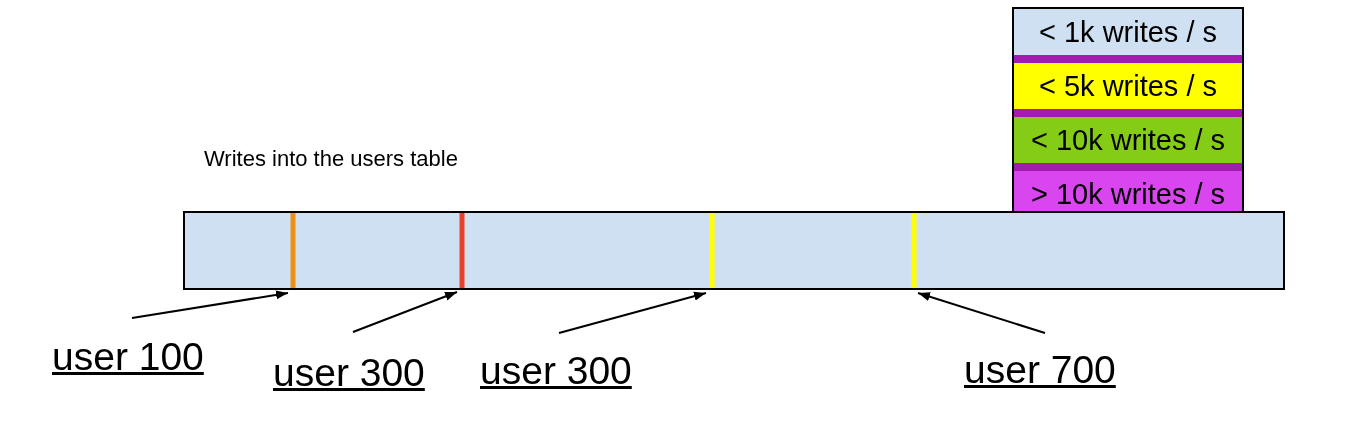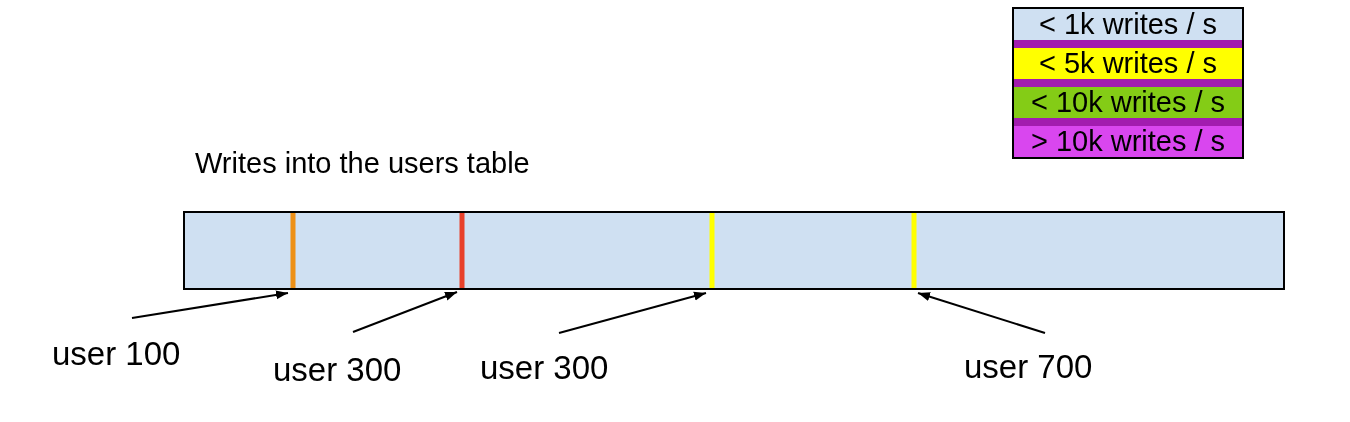--- a/index.html
+++ b/index.html
@@ -8,38 +8,38 @@
     width: 1350px;
     height: 422px;
     background: #ffffff;
     font-family: "Liberation Sans", "DejaVu Sans", sans-serif;
     color: #000000;
     overflow: hidden;
   }
 
   .title {
     position: absolute;
-    left: 195px;
+    left: 204px;
     top: 146px;
-    font-size: 29px;
+    font-size: 22px;
     line-height: 1.2;
     white-space: nowrap;
   }
 
   
   .legend {
     position: absolute;
     left: 1012px;
     top: 7px;
     width: 232px;
     border: 2px solid #000000;
     box-sizing: border-box;
   }
   .legend-row {
-    height: 31px;
+    height: 46px;
     display: flex;
     align-items: center;
     justify-content: center;
     font-size: 29px;
     white-space: nowrap;
   }
   .legend-row + .legend-row { border-top: 8px solid #a21caf; }
 
   
   .bar {
@@ -65,23 +65,24 @@
     left: 0;
     top: 0;
     width: 1350px;
     height: 422px;
     pointer-events: none;
   }
 
   
   .user-label {
     position: absolute;
-    font-size: 33px;
+    font-size: 39px;
     line-height: 1.2;
     white-space: nowrap;
+    text-decoration: underline;
   }
   .lbl-0 { left: 52px;  top: 334px; }
   .lbl-1 { left: 273px; top: 350px; }
   .lbl-2 { left: 480px; top: 348px; }
   .lbl-3 { left: 964px; top: 347px; }
 </style>
 </head>
 <body>
 
 <div class="canvas">

